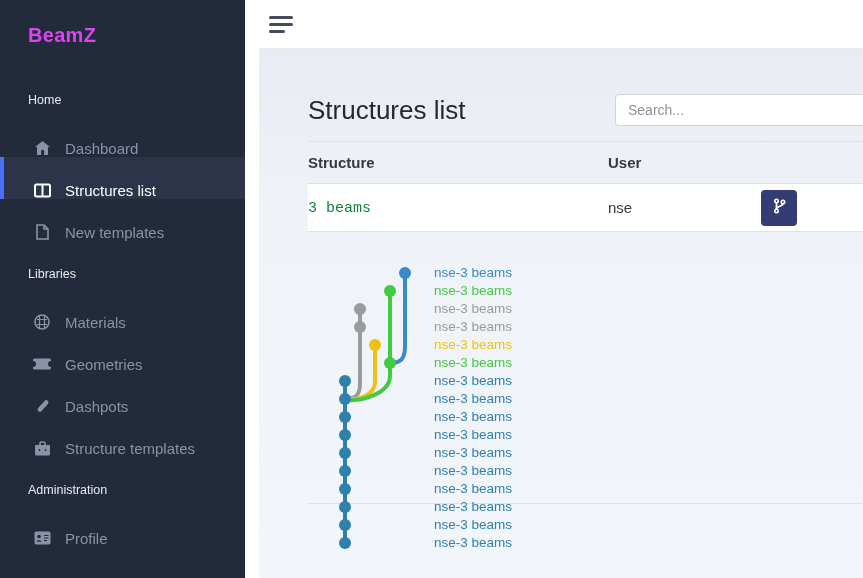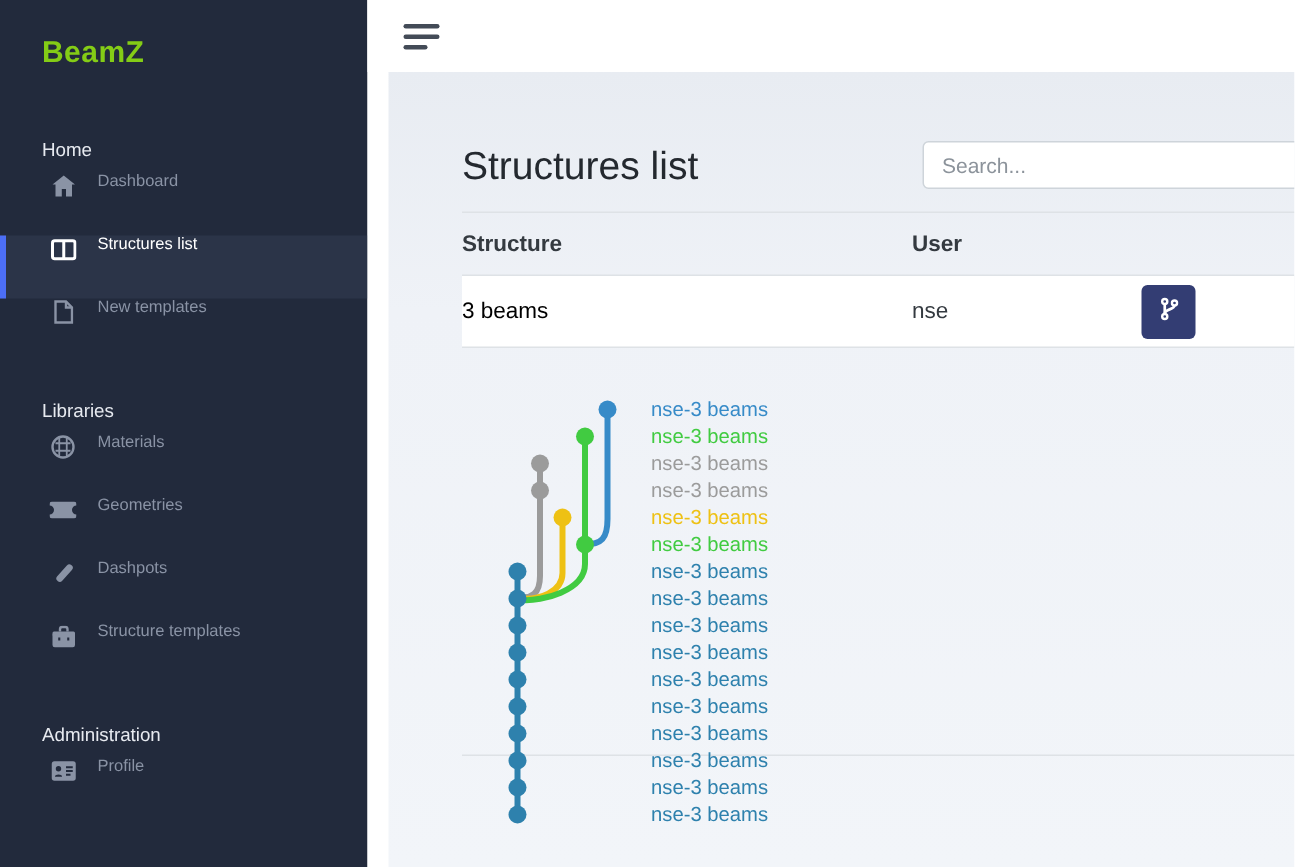--- a/index.html
+++ b/index.html
@@ -1,23 +1,23 @@
 <!DOCTYPE html>
 <html><head>
 <meta charset="utf-8">
 <style>
   * { margin:0; padding:0; box-sizing:border-box; }
   html,body { width:863px; height:578px; overflow:hidden; font-family:"Liberation Sans", sans-serif; background:#fff; }
   body { position:relative; }
 
   
   .sidebar { position:absolute; left:0; top:0; width:245px; height:578px; background:#222a3c; overflow:hidden; }
-  .logo { padding:24px 28px 20px; font-size:20px; font-weight:700; color:#84cc16; letter-spacing:.3px; }
+  .logo { padding:24px 28px 20px; font-size:20px; font-weight:700; color:#d946ef; letter-spacing:.3px; }
   .section-label { margin:26px 0 8px; padding:0 28px; font-size:12.5px; color:#e7eaf0; }
-  .nav-item { display:flex; align-items:flex-start; height:42px; padding-left:33px; color:#8a93a5; font-size:11px; cursor:pointer; }
+  .nav-item { display:flex; align-items:flex-end; height:42px; padding-left:33px; color:#8a93a5; font-size:15px; cursor:pointer; }
   .nav-item .nav-icon { width:18px; height:18px; margin-right:14px; display:flex; align-items:center; justify-content:center; flex:0 0 18px; }
   .nav-item.active { background:#2b3448; border-left:4px solid #4c6ef5; padding-left:29px; color:#ffffff; }
   .nav-icon svg { display:block; }
 
   
   .main { position:absolute; left:245px; top:0; width:618px; height:578px; background:#ffffff; }
   .topbar { height:48px; background:#fff; display:flex; align-items:center; padding-left:24px; }
   .hamburger { width:24px; cursor:pointer; }
   .hamburger span { display:block; height:3px; border-radius:2px; background:#434b57; margin-bottom:4px; }
   .hamburger span:nth-child(1), .hamburger span:nth-child(2) { width:24px; }
@@ -29,21 +29,21 @@
   .page-title { font-size:26px; font-weight:500; color:#24292f; line-height:32px; }
   .search-input { margin-left:auto; margin-right:-12px; width:260px; height:32px; background:#fff; border:1px solid #ced4da; border-radius:4px; padding:0 12px; font-size:14px; color:#495057; font-family:"Liberation Sans", sans-serif; outline:none; }
   .search-input::placeholder { color:#8c939b; }
 
   .table { margin-top:15px; }
   .thead { display:flex; align-items:center; height:43px; border-top:1px solid #dee2e6; border-bottom:1px solid #dee2e6; font-size:15px; font-weight:700; color:#343a40; }
   .trow { display:flex; align-items:center; height:48px; background:#ffffff; border-bottom:1px solid #dee2e6; font-size:15px; color:#343a40; }
   .col-structure { width:300px; }
   .col-user { width:153px; }
   .col-action { flex:1; }
-  .struct-link { color:#000000; text-decoration:none; cursor:pointer; }
+  .struct-link { color:#15803d; text-decoration:none; cursor:pointer;font-family:Liberation Mono, monospace; }
   .git-btn { width:36px; height:36px; background:#333d73; border:none; border-radius:4px; cursor:pointer; display:flex; align-items:center; justify-content:center; }
 
   .graph-row { position:relative; height:272px; border-bottom:1px solid #dee2e6; }
   .graph-row svg { position:absolute; left:0; top:0; }
   .commit-label { position:absolute; left:126px; height:18px; line-height:18px; font-size:13.5px; white-space:nowrap; }
 </style>
 </head>
 <body>
 
 <aside class="sidebar">

